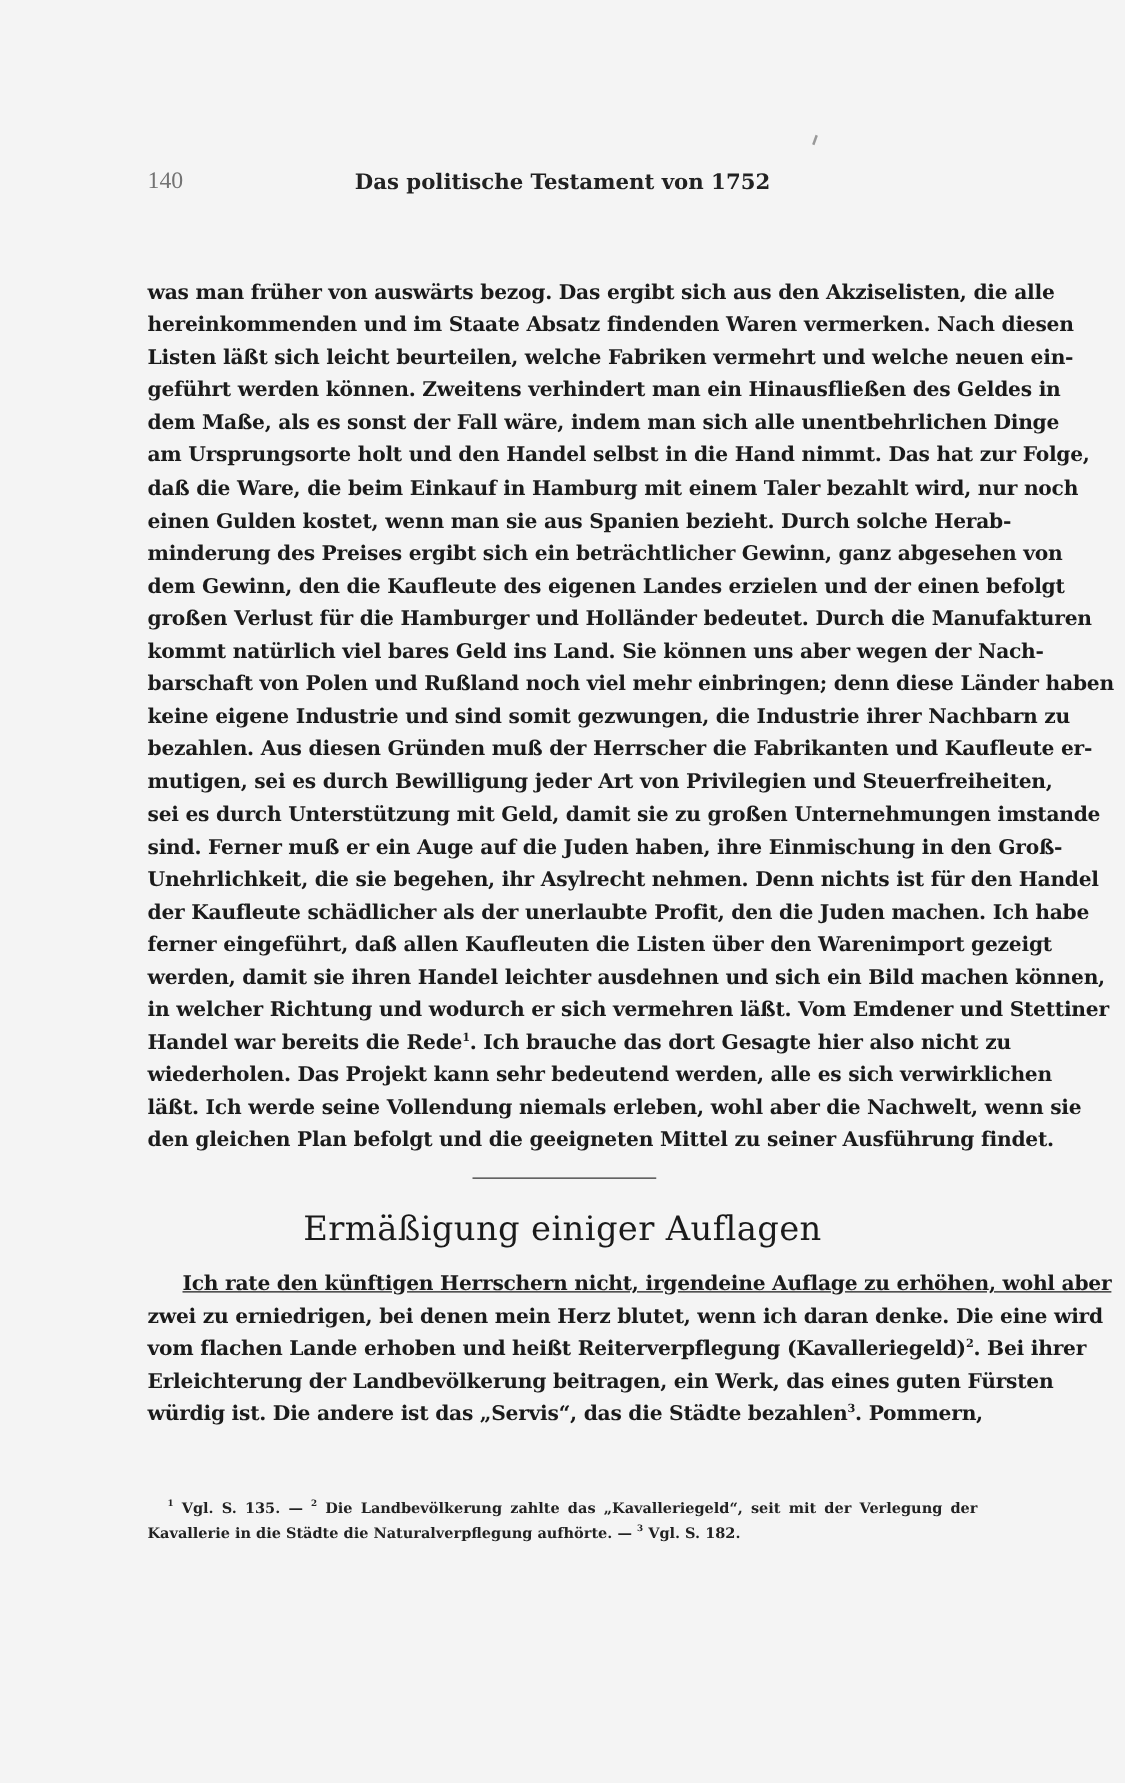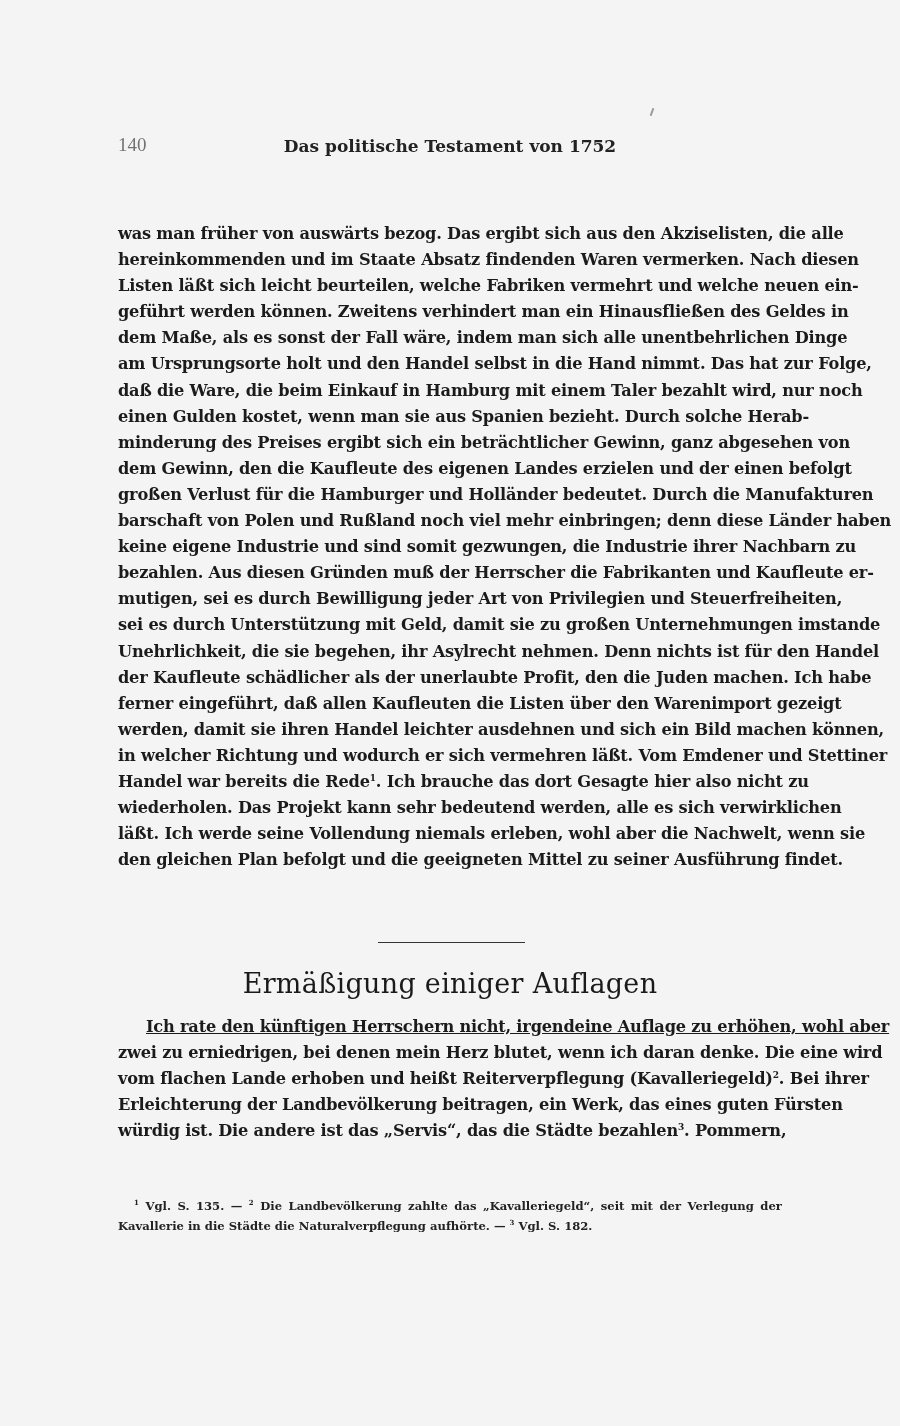--- a/index.html
+++ b/index.html
@@ -146,25 +146,27 @@
     <span class="line">hereinkommenden und im Staate Absatz findenden Waren vermerken. Nach diesen</span>
     <span class="line">Listen läßt sich leicht beurteilen, welche Fabriken vermehrt und welche neuen ein-</span>
     <span class="line">geführt werden können. Zweitens verhindert man ein Hinausfließen des Geldes in</span>
     <span class="line">dem Maße, als es sonst der Fall wäre, indem man sich alle unentbehrlichen Dinge</span>
     <span class="line">am Ursprungsorte holt und den Handel selbst in die Hand nimmt. Das hat zur Folge,</span>
     <span class="line">daß die Ware, die beim Einkauf in Hamburg mit einem Taler bezahlt wird, nur noch</span>
     <span class="line">einen Gulden kostet, wenn man sie aus Spanien bezieht. Durch solche Herab-</span>
     <span class="line">minderung des Preises ergibt sich ein beträchtlicher Gewinn, ganz abgesehen von</span>
     <span class="line">dem Gewinn, den die Kaufleute des eigenen Landes erzielen und der einen befolgt</span>
     <span class="line">großen Verlust für die Hamburger und Holländer bedeutet. Durch die Manufakturen</span>
+    <span class="line">kommt natürlich viel bares Geld ins Land. Sie können uns aber wegen der Nach-</span>
     <span class="line">barschaft von Polen und Rußland noch viel mehr einbringen; denn diese Länder haben</span>
     <span class="line">keine eigene Industrie und sind somit gezwungen, die Industrie ihrer Nachbarn zu</span>
     <span class="line">bezahlen. Aus diesen Gründen muß der Herrscher die Fabrikanten und Kaufleute er-</span>
     <span class="line">mutigen, sei es durch Bewilligung jeder Art von Privilegien und Steuerfreiheiten,</span>
     <span class="line">sei es durch Unterstützung mit Geld, damit sie zu großen Unternehmungen imstande</span>
+    <span class="line">sind. Ferner muß er ein Auge auf die Juden haben, ihre Einmischung in den Groß-</span>
     <span class="line">Unehrlichkeit, die sie begehen, ihr Asylrecht nehmen. Denn nichts ist für den Handel</span>
     <span class="line">der Kaufleute schädlicher als der unerlaubte Profit, den die Juden machen. Ich habe</span>
     <span class="line">ferner eingeführt, daß allen Kaufleuten die Listen über den Warenimport gezeigt</span>
     <span class="line">werden, damit sie ihren Handel leichter ausdehnen und sich ein Bild machen können,</span>
     <span class="line">in welcher Richtung und wodurch er sich vermehren läßt. Vom Emdener und Stettiner</span>
     <span class="line"><span>Handel war bereits die Rede</span><sup>1</sup><span>. Ich brauche das dort Gesagte hier also nicht zu</span></span>
     <span class="line">wiederholen. Das Projekt kann sehr bedeutend werden, alle es sich verwirklichen</span>
     <span class="line">läßt. Ich werde seine Vollendung niemals erleben, wohl aber die Nachwelt, wenn sie</span>
     <span class="line last">den gleichen Plan befolgt und die geeigneten Mittel zu seiner Ausführung findet.</span>
   </div>

